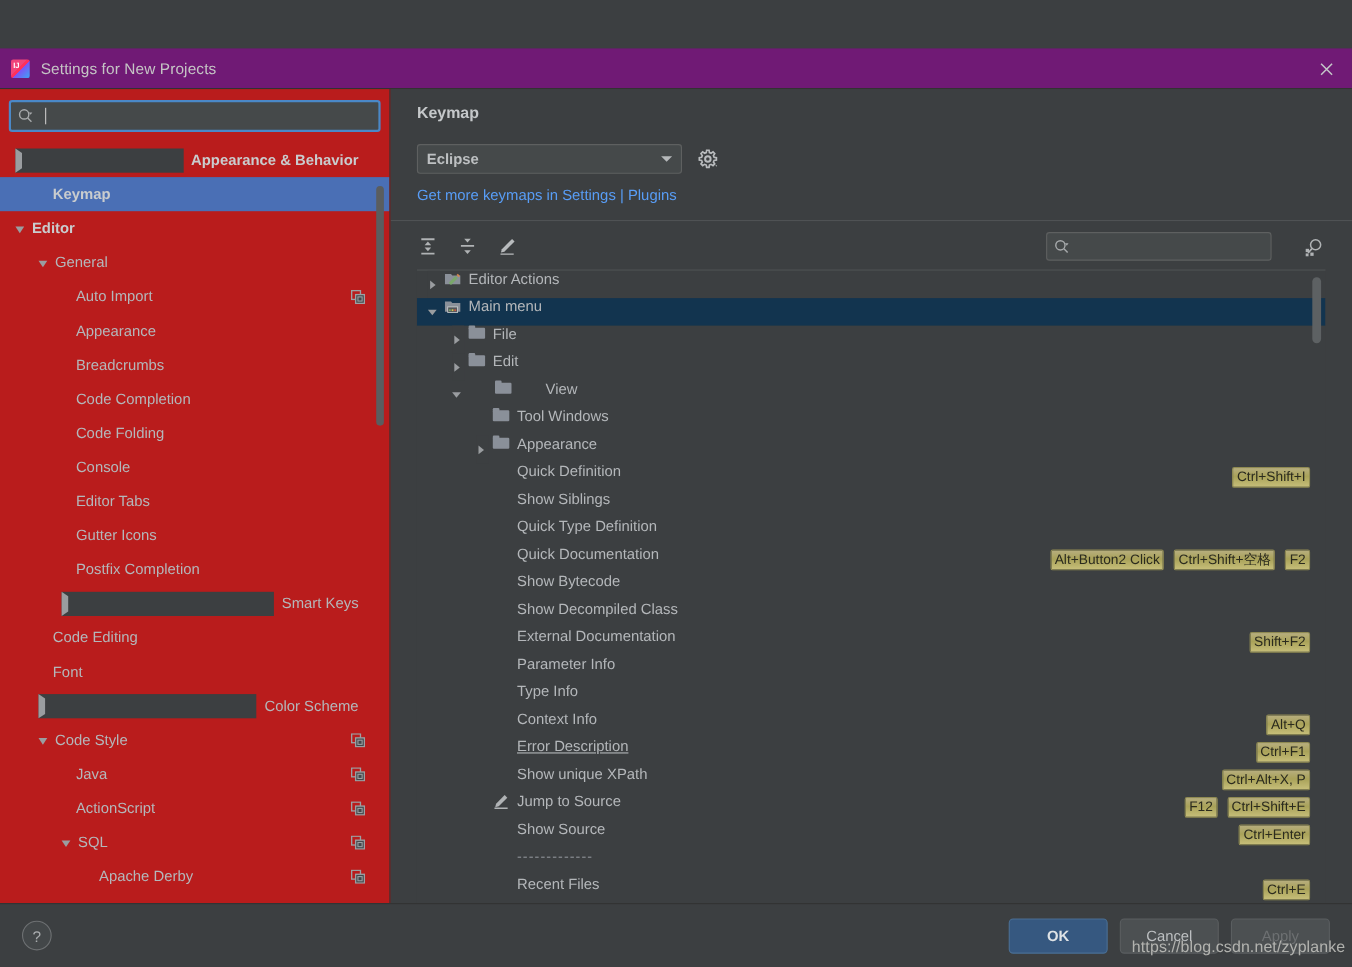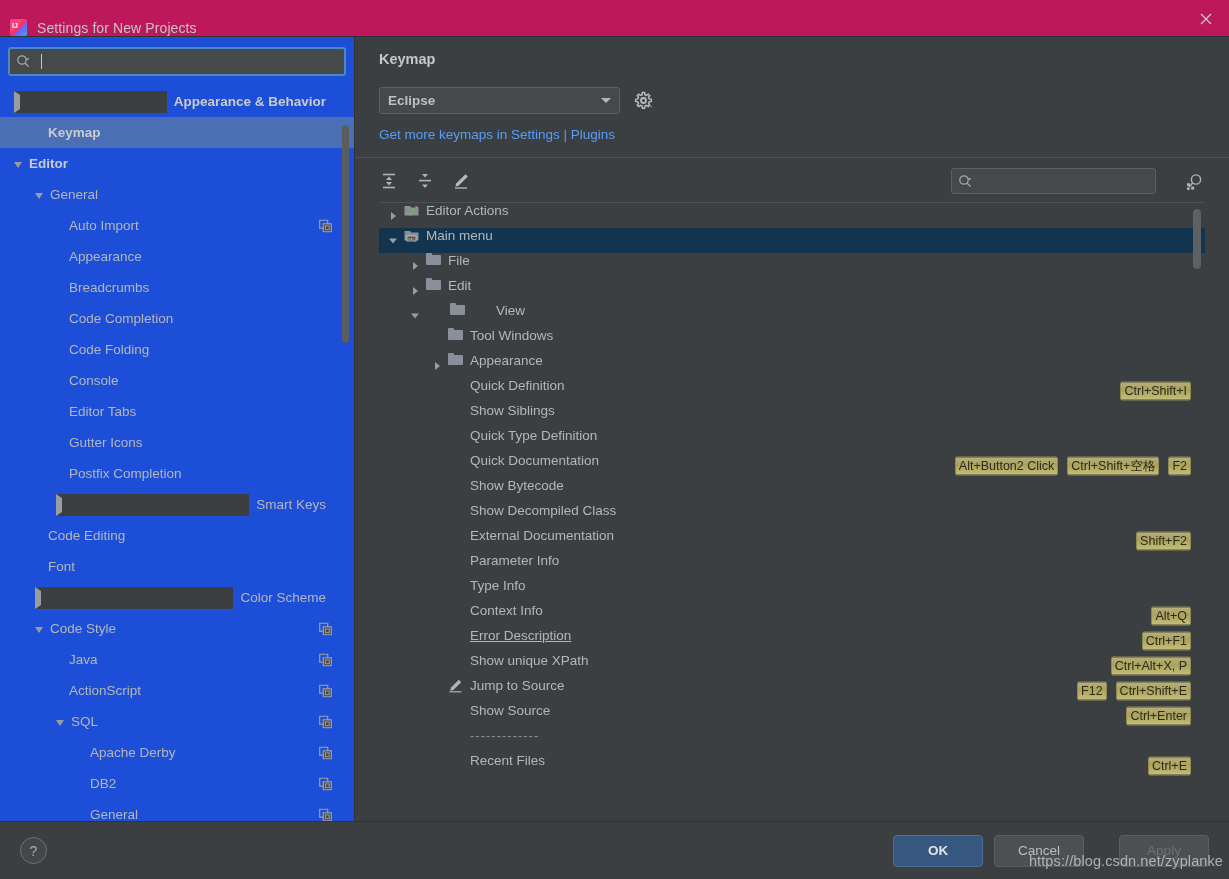--- a/index.html
+++ b/index.html
@@ -12,24 +12,25 @@
   .window {
     position: relative;
     width: 1229px; height: 879px;
     background: #3c3f41;
     display: flex; flex-direction: column;
   }
 
   
   .titlebar {
     height: 36px; flex: 0 0 36px;
-    background: #be185d;
-    display: flex; align-items: flex-end;
+    background: #701a75;
+    display: flex; align-items: center;
     padding: 0 8px 0 10px;
     position: relative;
+    margin-top: 44px;
   }
   .app-icon {
     width: 17px; height: 17px; margin-right: 10px;
     position: relative; flex: 0 0 17px;
     border-radius: 2px; overflow: hidden;
     background: linear-gradient(135deg,#f0447a 0%,#f0447a 42%,#fe315d 42%,#fe315d 55%,#7d55f5 55%,#3ba6f5 100%);
   }
   .app-icon::after {
     content: "IJ";
     position: absolute; left: 2px; top: 2px;
@@ -48,21 +49,21 @@
 
   
   .body {
     flex: 1 1 auto; display: flex; min-height: 0;
     border-top: 1px solid #323232;
   }
 
   
   .left {
     width: 355px; flex: 0 0 355px;
-    background: #1d4ed8;
+    background: #b91c1c;
     border-right: 1px solid #323232;
     display: flex; flex-direction: column;
     position: relative;
   }
   .search-wrap { padding: 10px 8px 8px 8px; }
   .search-box {
     height: 29px; border: 2px solid #4a88c7; border-radius: 3px;
     background: #45494a; display: flex; align-items: center;
     padding: 0 6px; position: relative;
   }
@@ -241,21 +242,21 @@
   }
   .btn-group { margin-left: auto; display: flex; gap: 11px; }
   .btn {
     min-width: 90px; height: 32px; border-radius: 4px;
     font-size: 13.5px; display: flex; align-items: center;
     justify-content: center; cursor: pointer;
     border: 1px solid #5a5e60; background: #4c5052; color: #bcbfc1;
     padding: 0 14px;
   }
   .btn.primary { background: #365880; border-color: #4a6f94; color: #dfe3e6; font-weight: bold; }
-  .btn.disabled { color: #6d7072; margin-left: 24px; }
+  .btn.disabled { color: #6d7072; }
   .watermark {
     position: absolute; right: 6px; bottom: 10px;
     font-size: 14.5px; color: #c9c9c4; opacity: .82;
     pointer-events: none; letter-spacing: .1px;
   }
 </style>
 </head>
 <body>
 
 <div class="window">

